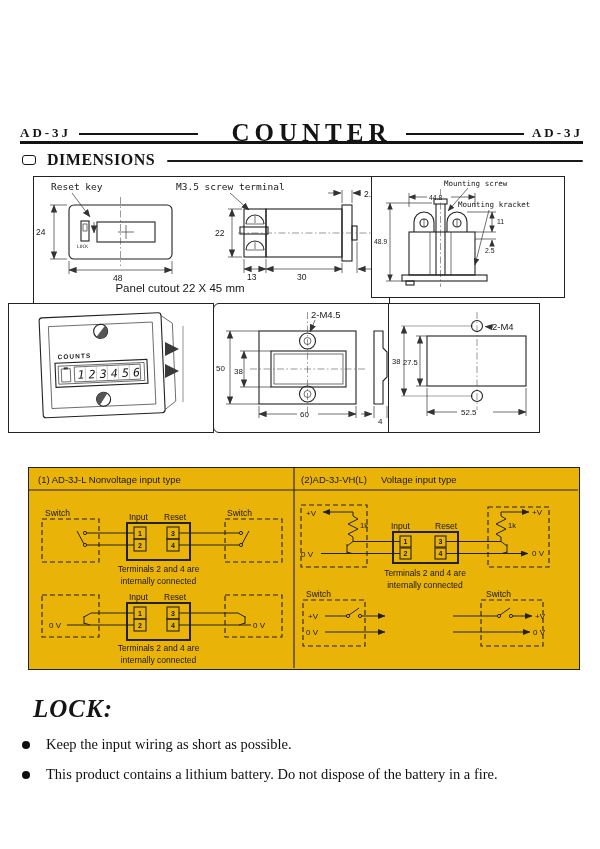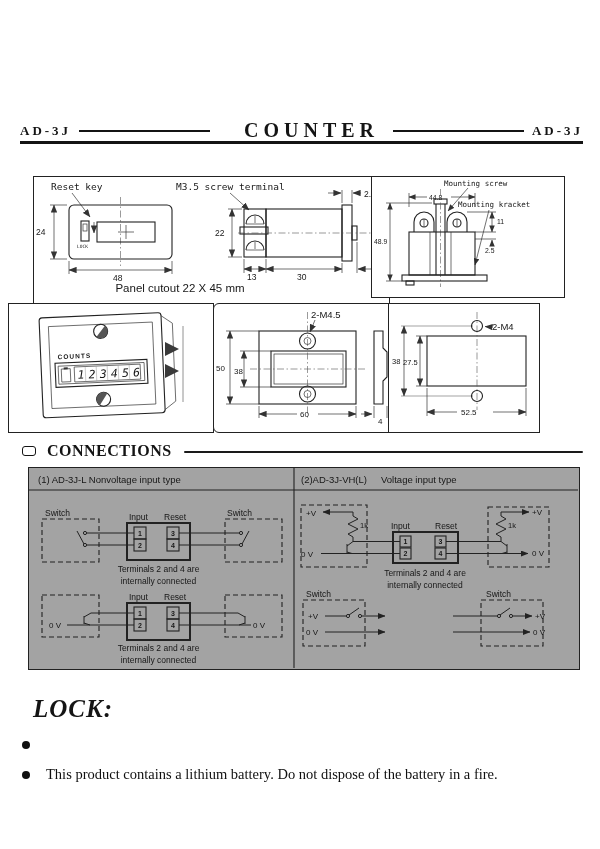--- a/index.html
+++ b/index.html
@@ -6,21 +6,21 @@
   html,body { background:#fff; }
   .page { position:relative; width:600px; height:849px; background:#fff;
           font-family:"Liberation Sans", sans-serif; color:#141414; overflow:hidden;padding-left:44px; }
 
   
   .header { position:absolute; left:20px; top:119px; width:563px;
             display:flex; align-items:center; gap:8px;
             font-family:"Liberation Serif", serif; font-weight:bold; }
   .header .model { font-size:13px; letter-spacing:3px; white-space:nowrap; }
   .header .rule  { flex:1; height:0; border-top:2px solid #141414; margin-top:1px; }
-  .header .title { font-size:20px; letter-spacing:5px; padding:0 6px; white-space:nowrap;margin-left:20px; }
+  .header .title { font-size:25px; letter-spacing:5px; padding:0 6px; white-space:nowrap;margin-left:20px; }
   .thick-rule { position:absolute; left:20px; top:141px; width:563px; height:3px; background:#141414; }
 
   
   .sec { position:absolute; display:flex; align-items:center; width:561px; }
   #sec-dim  { left:22px; top:151px; }
   #sec-conn { left:22px; top:442px; }
   .sec .sq  { width:14px; height:10px; border:1.6px solid #141414; border-radius:3px;
               margin-right:11px; flex:none; background:#fff; }
   .sec .lbl { font-family:"Liberation Serif", serif; font-weight:bold; font-size:16px;
               letter-spacing:.5px; margin-right:12px; white-space:nowrap; }
@@ -30,21 +30,21 @@
   .fbox { position:absolute; border:1.2px solid #222; background:#fff; }
   #boxA { left:33px;  top:176px; width:357px; height:144px; }
   #boxB { left:371px; top:176px; width:194px; height:122px; }
   #boxC { left:8px;   top:303px; width:206px; height:130px; }
   #boxD { left:213px; top:303px; width:198px; height:130px;border-radius:6px; }
   #boxE { left:388px; top:303px; width:152px; height:130px; }
   .fbox svg { display:block; }
 
   
   #conn-box { position:absolute; left:28px; top:467px; width:552px; height:203px;
-              border:1.4px solid #222; background:#a3a3a3; }
+              border:1.4px solid #222; background:#eab308; }
   #conn-box svg { display:block; }
 
   
   #note-title { position:absolute; left:33px; top:695px; font-family:"Liberation Serif", serif;
                 font-weight:bold; font-style:italic; font-size:25px; letter-spacing:1px; }
   .note-item { position:absolute; left:22px; width:565px; display:flex; align-items:flex-start;
                font-family:"Liberation Serif", serif; font-size:14.5px; color:#101010; }
   #note-1 { top:736px; }  #note-2 { top:766px; }
   .note-item .dot { width:8px; height:8px; border-radius:50%; background:#101010;
                     margin:5px 16px 0 0; flex:none; }
@@ -68,20 +68,25 @@
 
   <div class="header">
     <span class="model">AD-3J</span>
     <span class="rule"></span>
     <span class="title">COUNTER</span>
     <span class="rule"></span>
     <span class="model">AD-3J</span>
   </div>
   <div class="thick-rule"></div>
 
+  <div class="sec" id="sec-dim">
+    <span class="sq"></span>
+    <span class="lbl">DIMENSIONS</span>
+    <span class="line"></span>
+  </div>
 
   <div class="fbox" id="boxA">
     <svg width="355" height="120" viewBox="0 0 355 120">
       <defs>
         <marker id="aA" viewBox="0 0 10 8" markerWidth="8" markerHeight="6.5" refX="9.5" refY="4" orient="auto-start-reverse" markerUnits="userSpaceOnUse">
           <path d="M0 0L10 4L0 8z" fill="#333"></path>
         </marker>
       </defs>
 
       <text class="ms" font-size="9.5" x="17" y="13">Reset key</text>
@@ -287,25 +292,20 @@
       <line class="d" x1="31" y1="32" x2="31" y2="82" marker-start="url(#aE)" marker-end="url(#aE)"></line>
       <text class="ss" font-size="7.5" x="14" y="61">27.5</text>
       <line class="d" x1="38" y1="84" x2="38" y2="112"></line>
       <line class="d" x1="137" y1="84" x2="137" y2="112"></line>
       <line class="d" x1="38" y1="108" x2="68" y2="108" marker-start="url(#aE)"></line>
       <line class="d" x1="104" y1="108" x2="137" y2="108" marker-end="url(#aE)"></line>
       <text class="ss" font-size="8" x="72" y="111">52.5</text>
     </svg>
   </div>
 
-  <div class="sec" id="sec-conn">
-    <span class="sq"></span>
-    <span class="lbl">CONNECTIONS</span>
-    <span class="line"></span>
-  </div>
 
   <div id="conn-box">
     <svg width="549" height="200" viewBox="0 0 549 200">
       <defs>
         <marker id="aC" viewBox="0 0 10 8" markerWidth="7.5" markerHeight="6" refX="9.5" refY="4" orient="auto-start-reverse" markerUnits="userSpaceOnUse">
           <path d="M0 0L10 4L0 8z" fill="#222"></path>
         </marker>
       </defs>
 
       <text class="ss" font-size="9.5" x="9" y="15">(1) AD-3J-L Nonvoltage input type</text>
@@ -435,19 +435,20 @@
         <text class="ss" font-size="8" x="506" y="151">+V</text>
         <line class="w" x1="424" y1="164" x2="501" y2="164" marker-end="url(#aC)"></line>
         <text class="ss" font-size="8" x="504" y="167">0 V</text>
       </g>
     </svg>
   </div>
 
   <div id="note-title">LOCK:</div>
   <div class="note-item" id="note-1">
     <span class="dot"></span>
+    <span>Keep the input wiring as short as possible.</span>
   </div>
   <div class="note-item" id="note-2">
     <span class="dot"></span>
     <span>This product contains a lithium battery. Do not dispose of the battery in a fire.</span>
   </div>
 
 </div>
 
 </body></html>

